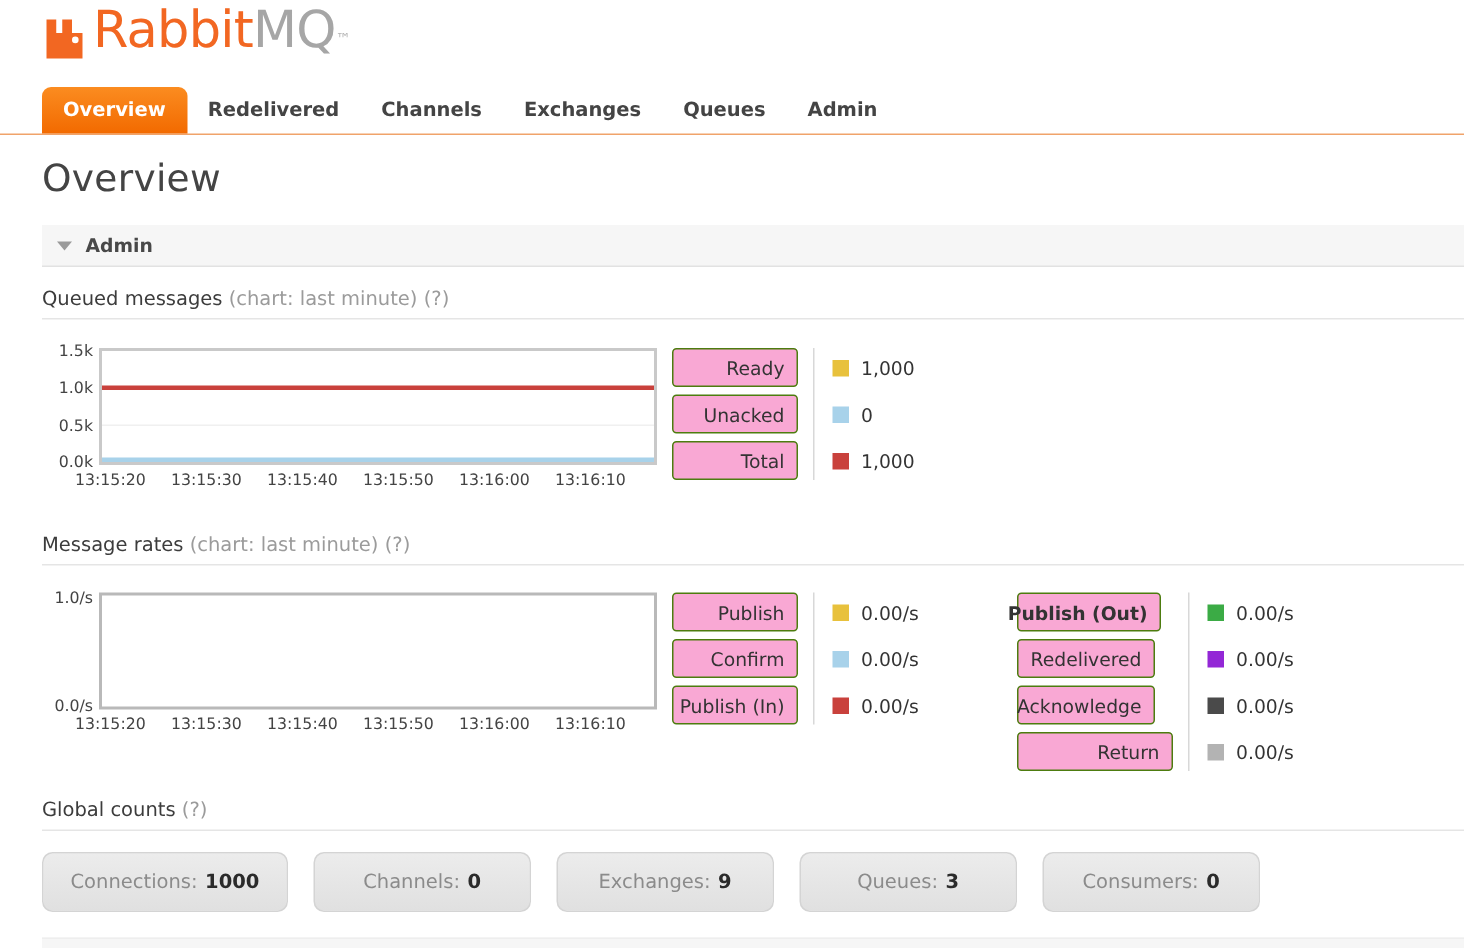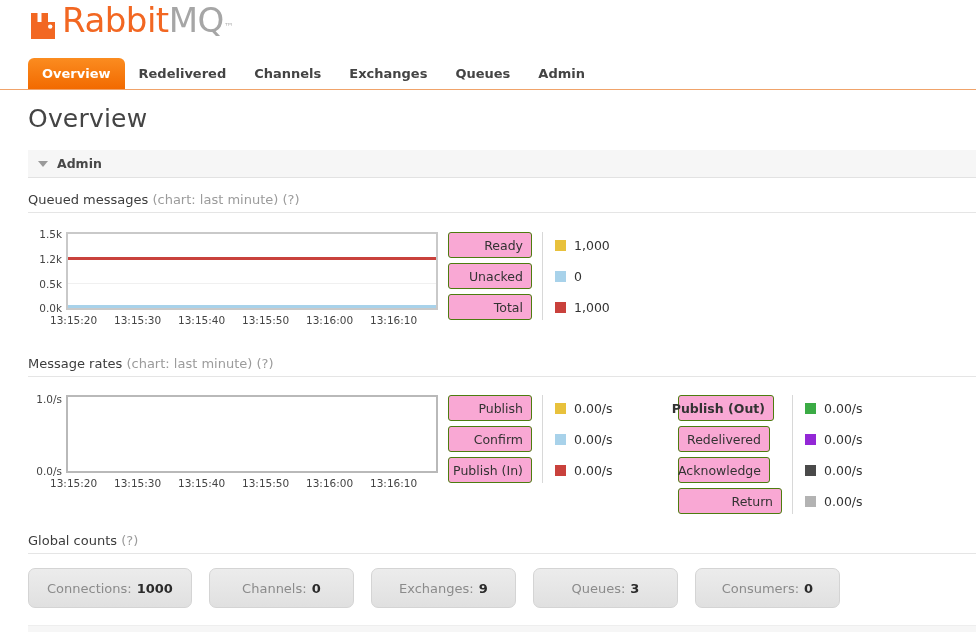--- a/index.html
+++ b/index.html
@@ -328,21 +328,21 @@
 
   <div class="sub-head" style="top:192px;">
     <span>Queued messages</span>
     <span class="muted">(chart: last minute)</span>
     <span class="qmark">(?)</span>
   </div>
 
   <div class="chart-block" style="left:28px; top:232px; width:410px; height:96px;">
     <div class="chart-yaxis">
       <span class="ytick" style="top:2px;">1.5k</span>
-      <span class="ytick" style="top:27px;">1.2k</span>
+      <span class="ytick" style="top:27px;">1.0k</span>
       <span class="ytick" style="top:52px;">0.5k</span>
       <span class="ytick" style="top:76px;">0.0k</span>
     </div>
     <div class="plot">
       <div class="gridline" style="top:25px;"></div>
       <div class="gridline" style="top:49px;"></div>
       <div class="series-line" style="top:23px; background:#c9413c;"></div>
       <div class="series-line" style="top:71px; background:#a8d2ea;"></div>
     </div>
     <div class="chart-xaxis">

